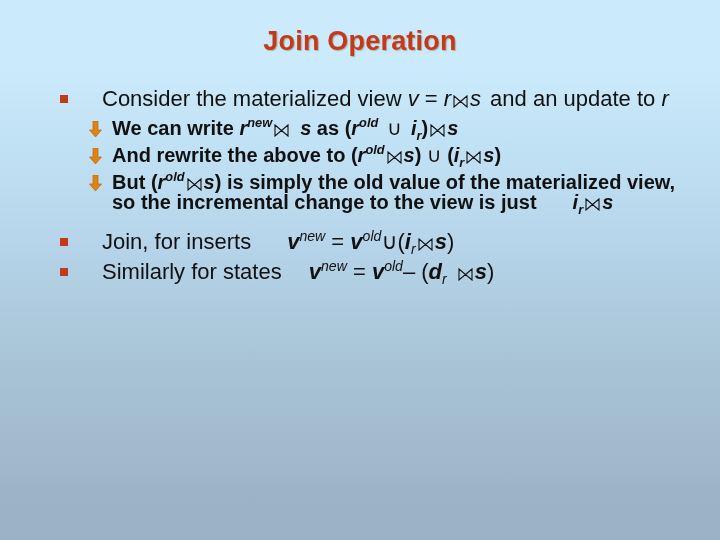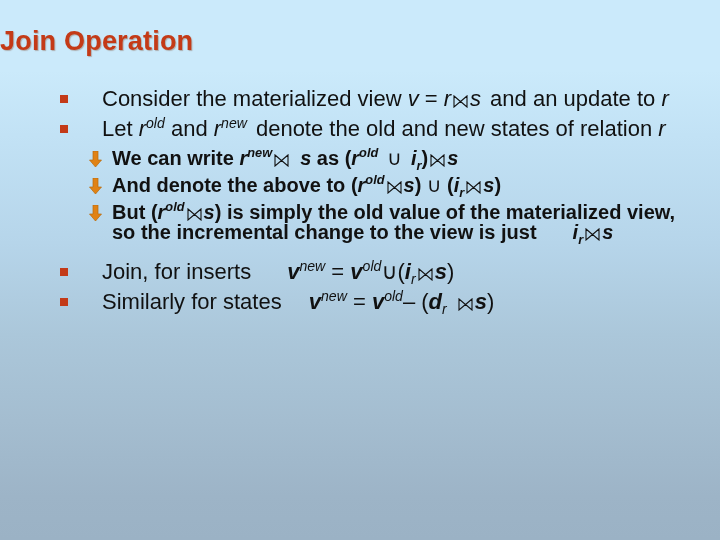--- a/index.html
+++ b/index.html
@@ -29,20 +29,21 @@
         #9bb2c5 100%);
     overflow: hidden;
   }
 
   
   .title {
     position: absolute;
     top: 26px;
     left: 0;
     width: 720px;
+    text-align: center;
     font-size: 27px;
     font-weight: bold;
     color: #c43a17;
     letter-spacing: 0.2px;
     text-shadow: 1px 1px 1px rgba(120, 60, 30, 0.35);
     white-space: nowrap;
   }
 
   
   .body {
@@ -133,42 +134,38 @@
 
   <div class="body">
 
     <div class="lvl1">
       <span class="sq"></span>
       <span>Consider the materialized view </span><span class="it">v</span><span> = </span><span class="it">r</span><span class="bowtie"><svg width="15" height="13" viewBox="0 0 15 13">
             <path d="M1 1 L7.5 6.5 L1 12 Z M14 1 L7.5 6.5 L14 12 Z" fill="none" stroke="#111" stroke-width="1.1"></path>
           </svg></span><span class="it">s</span><span class="sp-mid"></span><span>and an update to </span><span class="it">r</span>
     </div>
 
-    <div class="lvl1">
-      <span class="sq"></span>
-      <span>Let </span><span class="it">r</span><sup class="sp">old</sup><span> and </span><span class="it">r</span><sup class="sp">new</sup><span class="sp-mid"></span><span>denote the old and new states of relation </span><span class="it">r</span>
-    </div>
 
 
     <div class="lvl2">
       <span class="arrow"><svg width="13" height="16" viewBox="0 0 13 16">
             <path d="M4 0 H9 V9 H12.5 L6.5 16 L0.5 9 H4 Z" fill="#e08214" stroke="#b86a0c" stroke-width="0.7"></path>
           </svg></span>
       <span>We can write </span><span class="bi">r</span><sup class="sp">new</sup><span class="bowtie"><svg width="15" height="13" viewBox="0 0 15 13">
             <path d="M1 1 L7.5 6.5 L1 12 Z M14 1 L7.5 6.5 L14 12 Z" fill="none" stroke="#111" stroke-width="1.1"></path>
           </svg></span><span class="sp-mid"></span><span class="bi">s</span><span> as (</span><span class="bi">r</span><sup class="sp">old</sup><span class="sp-mid"></span><span class="sym">∪</span><span class="sp-mid"></span><span class="bi">i</span><sub class="sb">r</sub><span>)</span><span class="bowtie"><svg width="15" height="13" viewBox="0 0 15 13">
             <path d="M1 1 L7.5 6.5 L1 12 Z M14 1 L7.5 6.5 L14 12 Z" fill="none" stroke="#111" stroke-width="1.1"></path>
           </svg></span><span class="bi">s</span>
     </div>
 
     <div class="lvl2">
       <span class="arrow"><svg width="13" height="16" viewBox="0 0 13 16">
             <path d="M4 0 H9 V9 H12.5 L6.5 16 L0.5 9 H4 Z" fill="#e08214" stroke="#b86a0c" stroke-width="0.7"></path>
           </svg></span>
-      <span>And denote the above to  (</span><span class="bi">r</span><sup class="sp">old</sup><span class="bowtie"><svg width="15" height="13" viewBox="0 0 15 13">
+      <span>And rewrite the above to  (</span><span class="bi">r</span><sup class="sp">old</sup><span class="bowtie"><svg width="15" height="13" viewBox="0 0 15 13">
             <path d="M1 1 L7.5 6.5 L1 12 Z M14 1 L7.5 6.5 L14 12 Z" fill="none" stroke="#111" stroke-width="1.1"></path>
           </svg></span><span class="bi">s</span><span>) </span><span class="sym">∪</span><span> (</span><span class="bi">i</span><sub class="sb">r</sub><span class="bowtie"><svg width="15" height="13" viewBox="0 0 15 13">
             <path d="M1 1 L7.5 6.5 L1 12 Z M14 1 L7.5 6.5 L14 12 Z" fill="none" stroke="#111" stroke-width="1.1"></path>
           </svg></span><span class="bi">s</span><span>)</span>
     </div>
 
     <div class="lvl2 gap-after">
       <span class="arrow"><svg width="13" height="16" viewBox="0 0 13 16">
             <path d="M4 0 H9 V9 H12.5 L6.5 16 L0.5 9 H4 Z" fill="#e08214" stroke="#b86a0c" stroke-width="0.7"></path>
           </svg></span>

